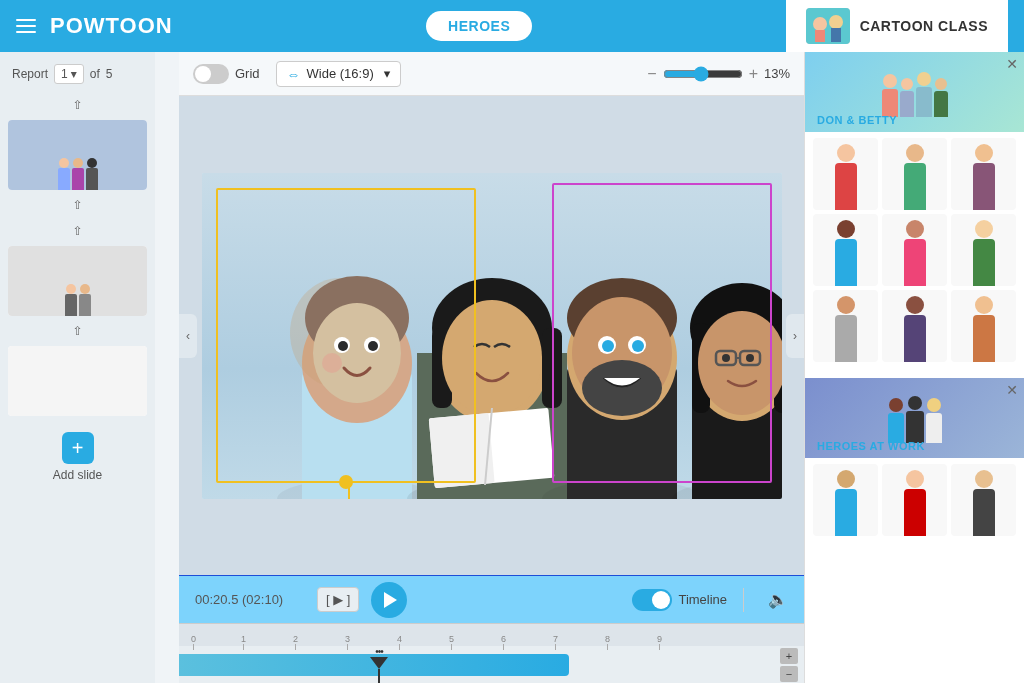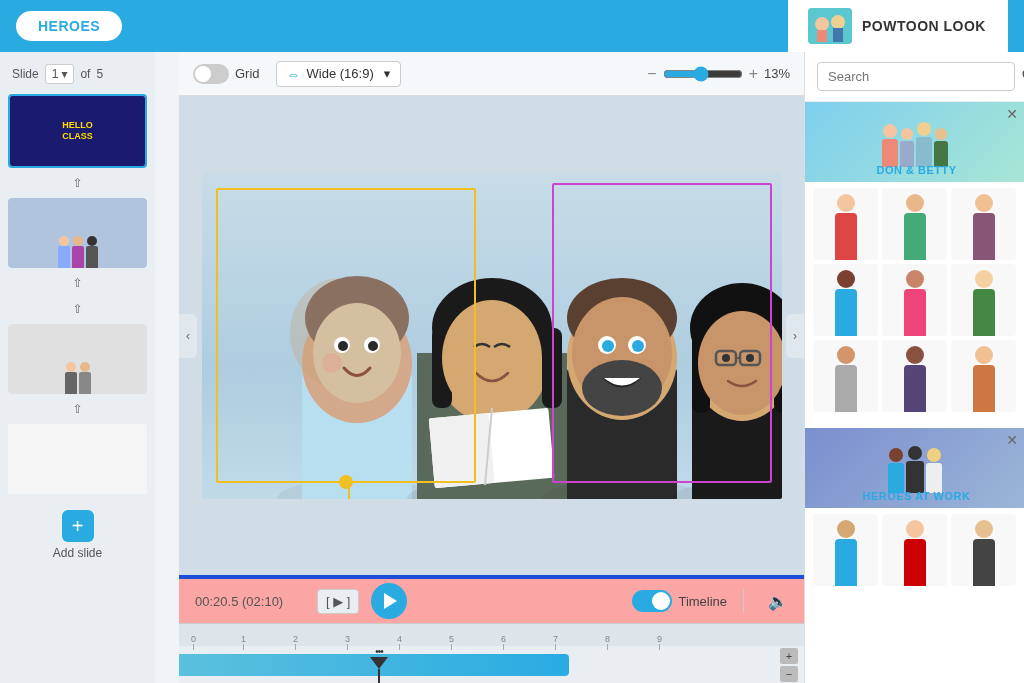--- a/index.html
+++ b/index.html
@@ -125,21 +125,21 @@
       position: absolute; top: 296px; left: 130px; width: 2px; height: 20px; background: #f0c020;
     }
     .purple-border {
       position: absolute; top: 10px; right: 10px; width: 220px; height: 300px;
       border: 2px solid #cc44cc; border-radius: 2px; pointer-events: none;
     }
 
     
     .playback-bar {
       display: flex; align-items: center; gap: 12px; padding: 8px 16px;
-      background: #fca5a5; border-top: 4px solid #1d4ed8; height: 48px;
+      background: #7dd3fc; border-top: 1px solid #1d4ed8; height: 48px;
     }
     .time-display { font-size: 13px; color: #555; min-width: 110px; }
     .step-btn {
       background: #e8eef2; border: 1px solid #ccc; border-radius: 4px;
       padding: 4px 8px; font-size: 13px; cursor: pointer; color: #555;
     }
     .play-btn {
       width: 36px; height: 36px; background: #29abe2; border: none; border-radius: 50%;
       cursor: pointer; display: flex; align-items: center; justify-content: center;
     }
@@ -201,21 +201,21 @@
     .search-icon-btn { background: none; border: none; cursor: pointer; color: #555; font-size: 16px; }
 
     .character-section { padding: 0; }
     .char-group { margin-bottom: 10px; }
     .char-group-banner {
       width: 100%; height: 80px; position: relative; cursor: pointer; overflow: hidden;
     }
     .banner-bg-1 { background: linear-gradient(135deg, #7ecfef 0%, #a8e6d4 100%); }
     .banner-bg-2 { background: linear-gradient(135deg, #7b8fce 0%, #9bb5d8 100%); }
     .banner-label {
-      position: absolute; bottom: 6px; left: 4px; right: 0; text-align: center;
+      position: absolute; bottom: 6px; left: 12px; right: 0; 
       font-size: 11px; font-weight: bold; color: #29abe2; letter-spacing: 0.5px;
     }
     .banner-close {
       position: absolute; top: 4px; right: 6px; color: #666; font-size: 14px; cursor: pointer;
     }
     .char-grid {
       display: grid; grid-template-columns: repeat(3, 1fr); gap: 4px; padding: 6px 8px;
     }
     .char-cell {
       height: 72px; display: flex; align-items: flex-end; justify-content: center;
@@ -248,56 +248,57 @@
     .hello-text { color: #ffdd00; font-size: 9px; font-weight: bold; text-align: center; line-height: 1.2; }
     .thumb-people-row { display: flex; align-items: flex-end; justify-content: center; gap: 2px; height: 100%; padding: 4px 2px 0; }
     .thumb-mini { display: flex; flex-direction: column; align-items: center; }
     .tmh { width: 10px; height: 10px; border-radius: 50%; }
     .tmb { width: 12px; height: 22px; border-radius: 2px 2px 0 0; }
   </style>
 </head>
 <body>
 
 <div class="top-nav">
+  <div class="nav-left">
+    <div class="hamburger">
+      <span></span>
+        <span></span>
+        <span></span>
+    </div>
+    <span class="logo-text">POWTOON</span>
+  </div>
   <button class="export-btn">HEROES</button>
   <div class="cartoon-look-tab">
     <div class="cartoon-thumb">
 
       <svg width="44" height="36" viewBox="0 0 44 36">
         <rect width="44" height="36" fill="#5bc8d0"></rect>
         <circle cx="14" cy="16" r="7" fill="#f5c5a0"></circle>
         <rect x="9" y="22" width="10" height="12" fill="#e87"></rect>
         <circle cx="30" cy="14" r="7" fill="#f0d090"></circle>
         <rect x="25" y="20" width="10" height="14" fill="#47a"></rect>
       </svg>
     </div>
-    <span class="cartoon-look-label">POWTOON LOOK</span>
+    <span class="cartoon-look-label">CARTOON CLASS</span>
   </div>
 </div>
 
 <div class="main-layout">
 
   <div class="sidebar">
     <div class="slide-control">
-      <span>Slide</span>
+      <span>Report</span>
       <div class="slide-num-box">
         <span>1</span>
         <span>▾</span>
       </div>
       <span>of</span>
       <span>5</span>
     </div>
 
-    <div class="slide-item active">
-      <div class="slide-thumb slide-thumb-1">
-        <div class="thumb-hello">
-          <div class="hello-text">HELLO<br>CLASS</div>
-        </div>
-      </div>
-    </div>
     <div class="slide-arrow">⇧</div>
 
     <div class="slide-item">
       <div class="slide-thumb slide-thumb-2">
         <div class="thumb-people-row">
           <div class="thumb-mini">
               <div class="tmh" style="background:#f5c5a0"></div>
               <div class="tmb" style="background:#8af"></div>
             </div>
           <div class="thumb-mini">
@@ -532,29 +533,20 @@
         <div class="timeline-zoom-btns">
           <button class="zoom-btn">+</button>
           <button class="zoom-btn">−</button>
         </div>
       </div>
     </div>
 
   </div>
 
   <div class="right-panel">
-    <div class="search-bar">
-      <input class="search-input" type="text" placeholder="Search" style="">
-      <button class="search-icon-btn">
-        <svg width="18" height="18" viewBox="0 0 18 18" fill="none">
-          <circle cx="8" cy="8" r="5.5" stroke="#555" stroke-width="2"></circle>
-          <line x1="12.5" y1="12.5" x2="16" y2="16" stroke="#555" stroke-width="2" stroke-linecap="round"></line>
-        </svg>
-      </button>
-    </div>
 
     <div class="character-section">
 
       <div class="char-group">
         <div class="char-group-banner banner-bg-1">
           <div class="banner-chars">
             <div class="mini-char">
                 <div class="mini-head" style="background:#f5c5a0"></div>
                 <div class="mini-body" style="background:#e87;width:16px;height:28px;border-radius:3px 3px 0 0;"></div>
               </div>

